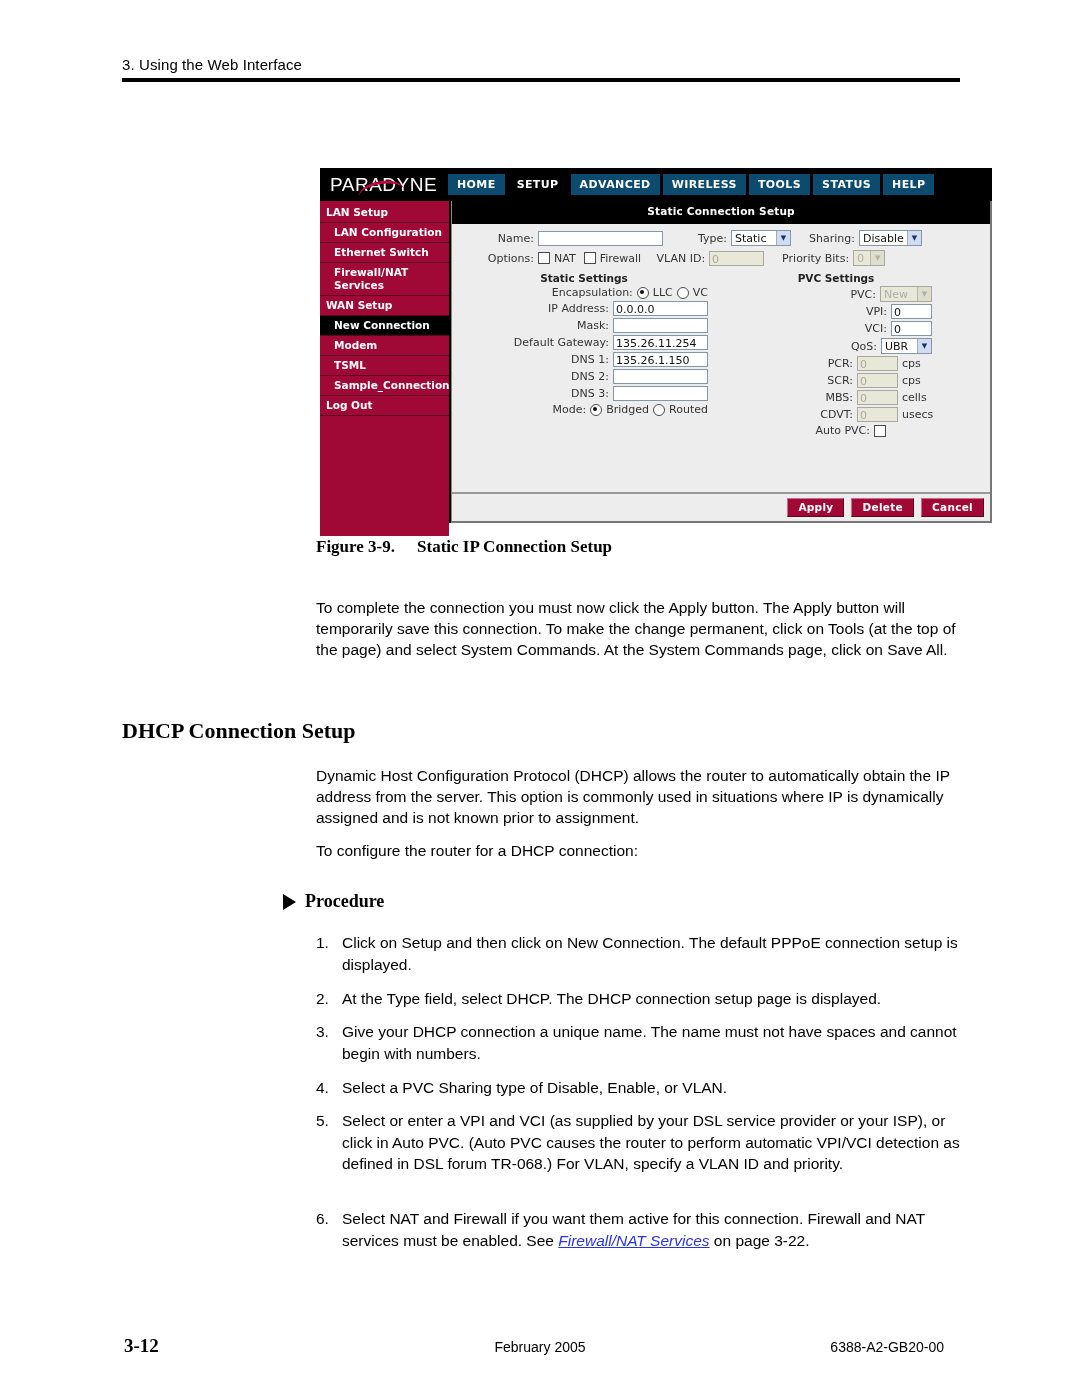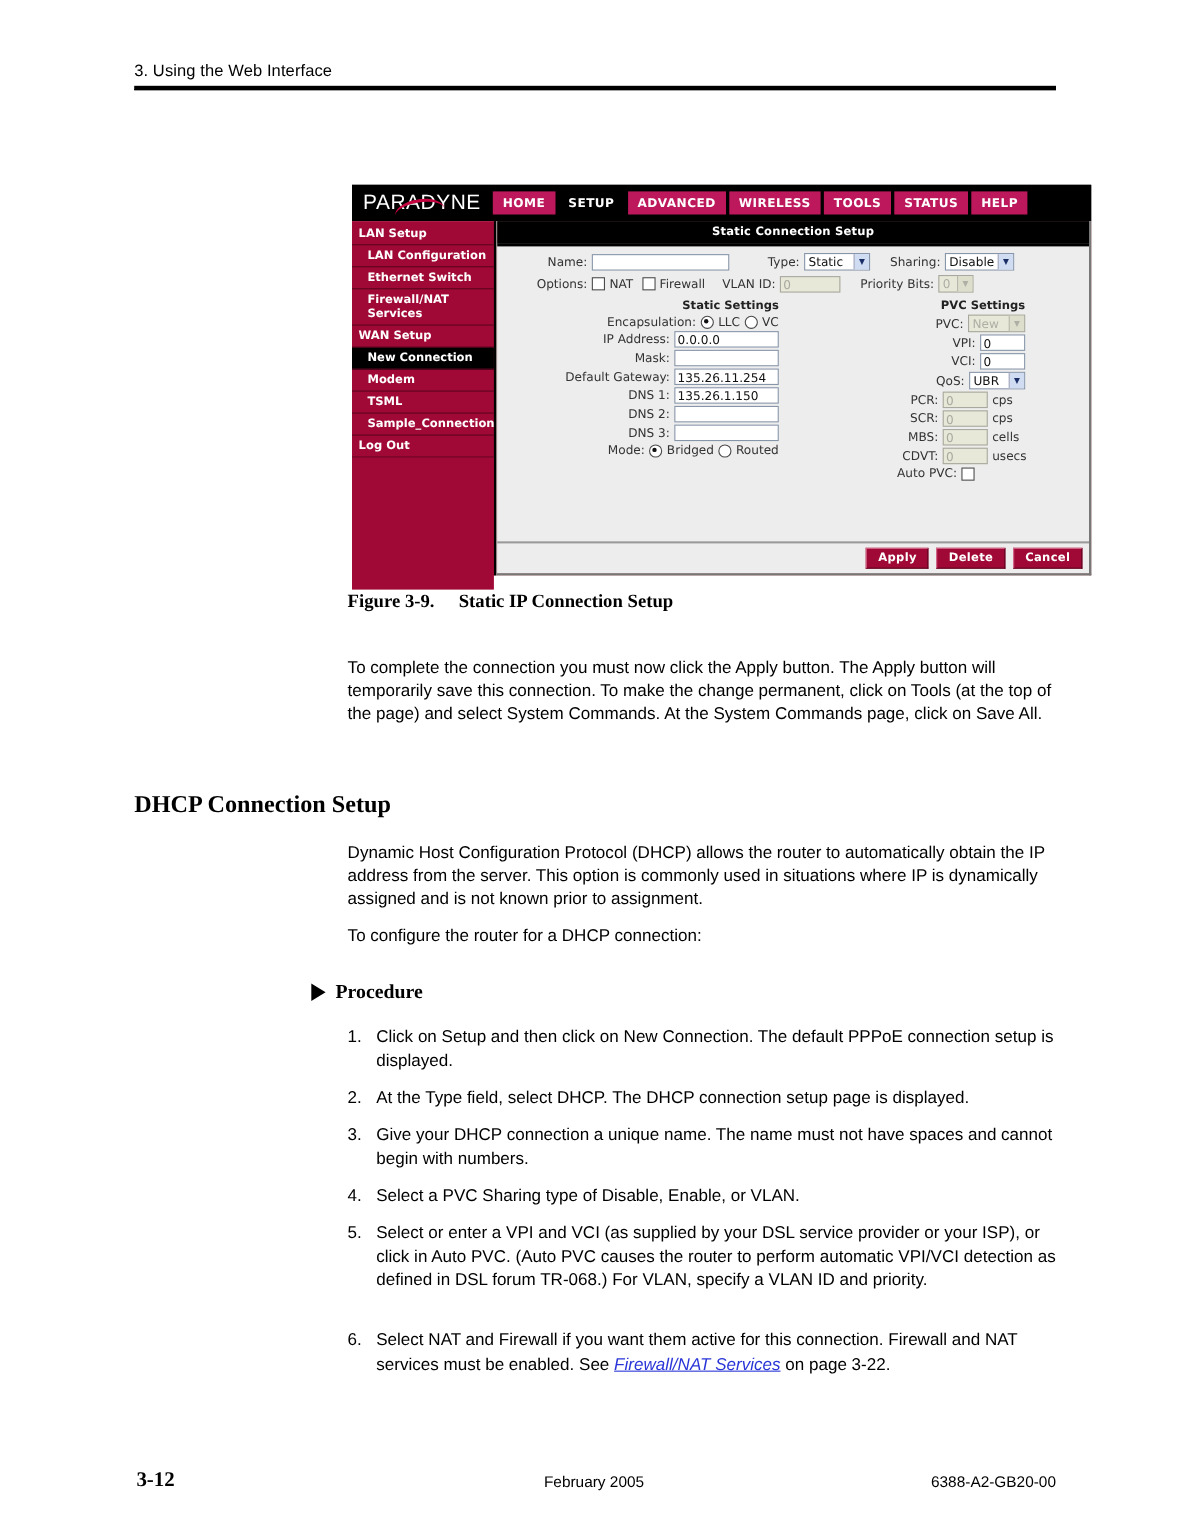--- a/index.html
+++ b/index.html
@@ -75,21 +75,21 @@
     transform: rotate(-9deg);
     pointer-events: none;
   }
   .navtabs {
     display: flex;
     gap: 3px;
     align-items: center;
     height: 33px;
   }
   .navtab {
-    background: #be185d;
+    background: #0c4a6e;
     color: #ffffff;
     font-size: 11px;
     font-weight: bold;
     letter-spacing: 0.4px;
     padding: 4px 9px 4px 9px;
     line-height: 13px;
     height: 21px;
     box-sizing: border-box;
     display: flex;
     align-items: center;
@@ -245,21 +245,21 @@
   .row-top {
     display: flex;
     align-items: center;
     gap: 4px;
     margin-bottom: 4px;
   }
   .sect-head {
     font-size: 10.5px;
     font-weight: bold;
     color: #222;
-    text-align: right;
+    text-align: center;
     margin-bottom: 2px;
   }
   .frm-row {
     display: flex;
     align-items: center;
     justify-content: flex-end;
     gap: 4px;
     margin-bottom: 2px;
   }
   .cols {
@@ -370,21 +370,21 @@
   .foot-date {
     position: absolute;
     left: 0;
     top: 1339px;
     width: 1080px;
     text-align: center;
     font-size: 14px;
   }
   .foot-doc {
     position: absolute;
-    right: 120px;
+    right: 136px;
     top: 1339px;
     font-size: 14px;
   }
 </style>
 </head>
 <body>
 
 <div class="running-head">3. Using the Web Interface</div>
 <div class="head-rule"></div>
 

